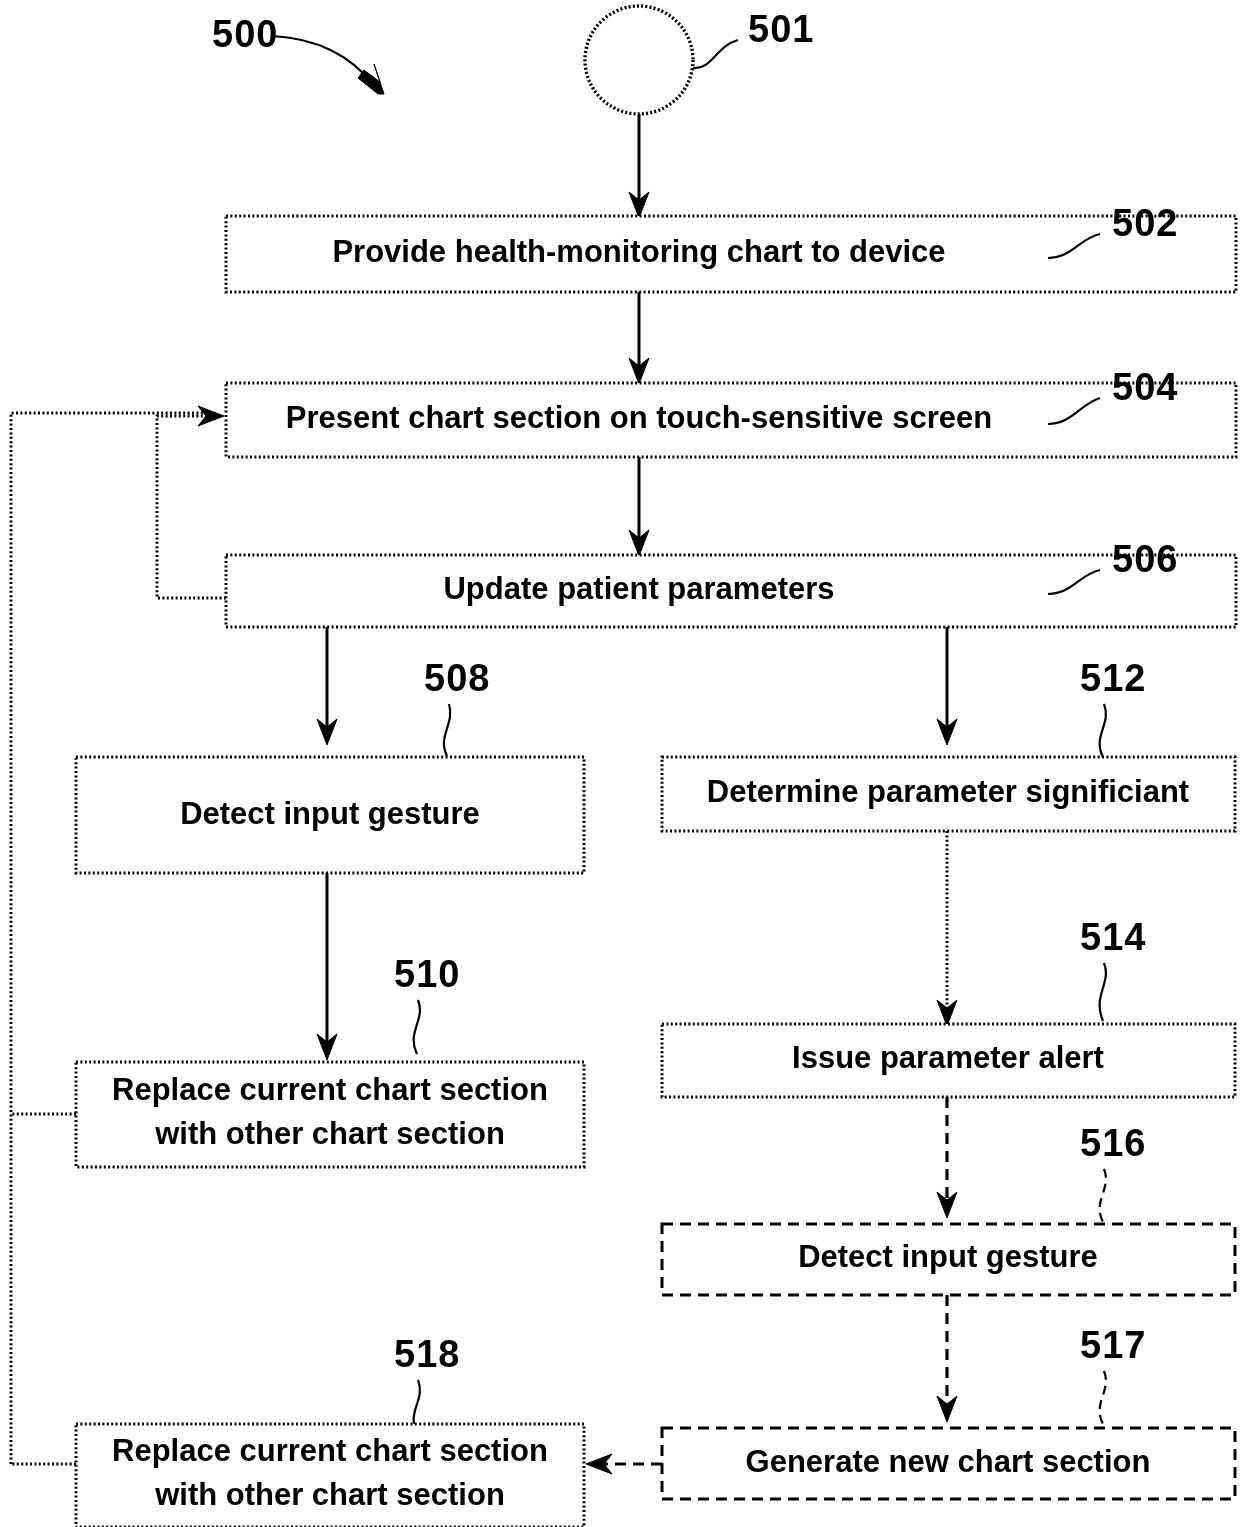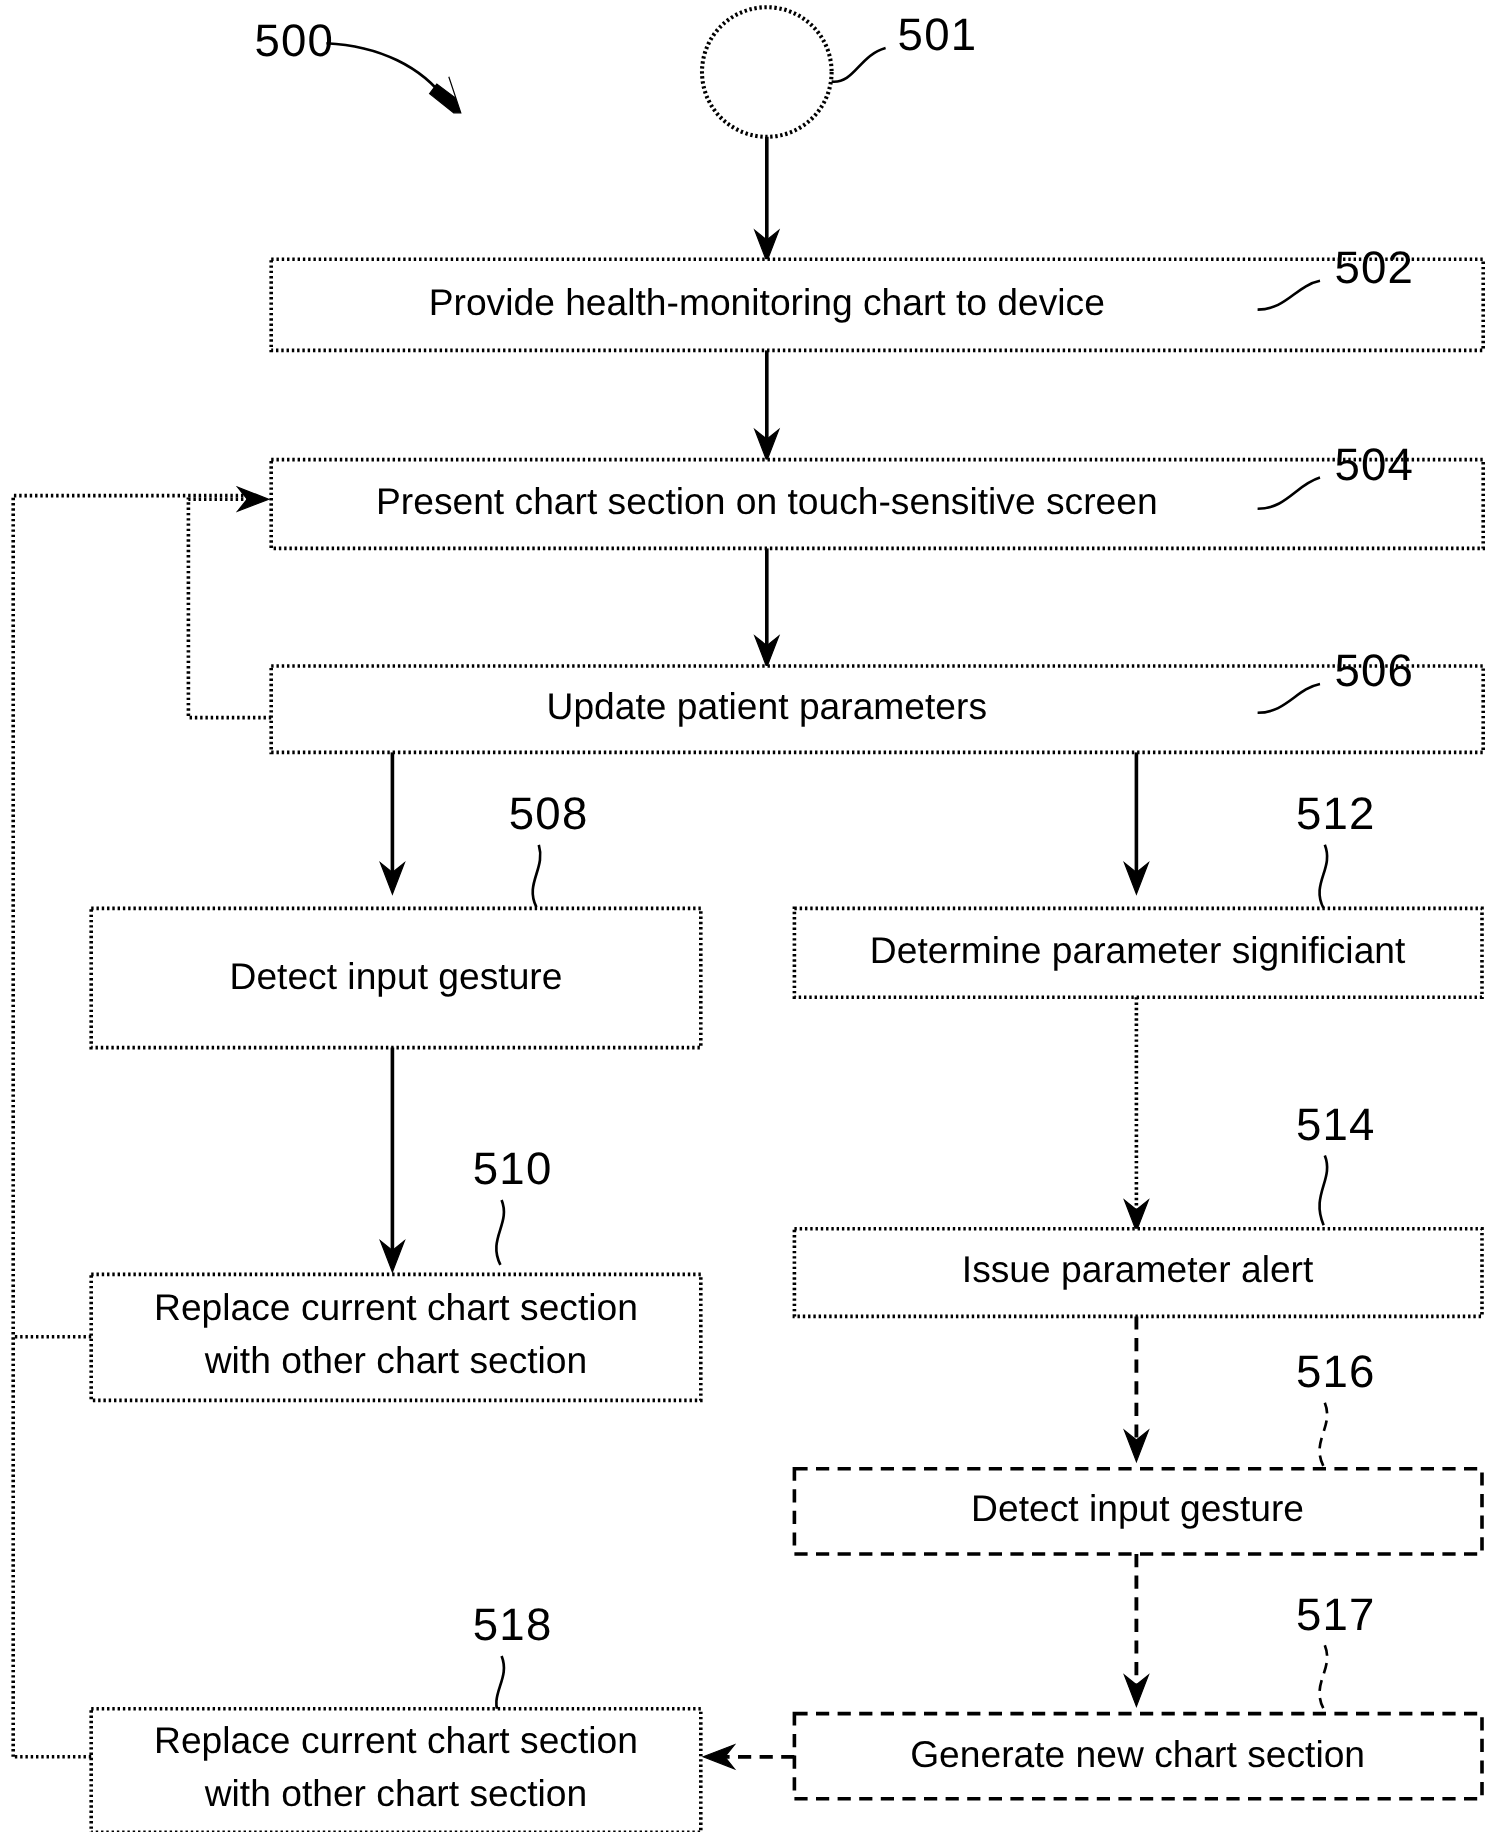--- a/index.html
+++ b/index.html
@@ -11,20 +11,21 @@
     width: 1240px;
     height: 1527px;
     font-family: "Liberation Sans", sans-serif;
     color: #000000;
     overflow: hidden;
   }
   #figure-root {
     position: relative;
     width: 1240px;
     height: 1527px;
+    font-weight: bold;
   }
   svg.diagram-layer {
     position: absolute;
     top: 0;
     left: 0;
     width: 1240px;
     height: 1527px;
     display: block;
   }
   .node-box {

